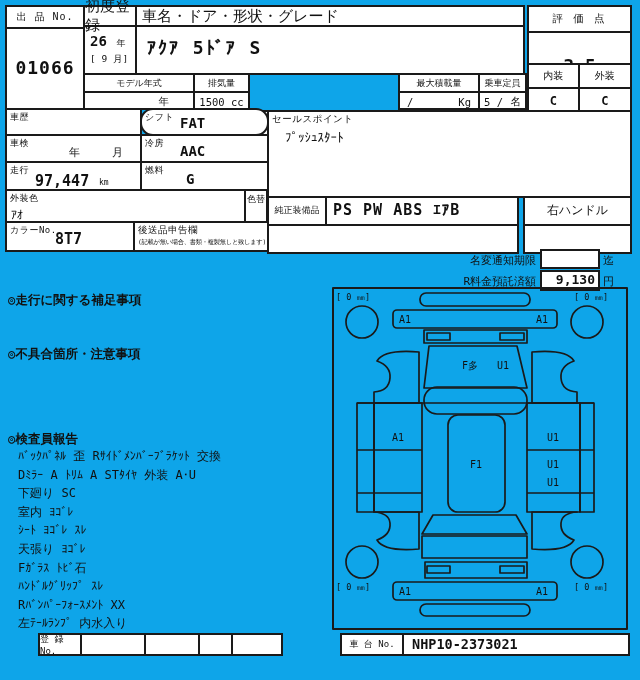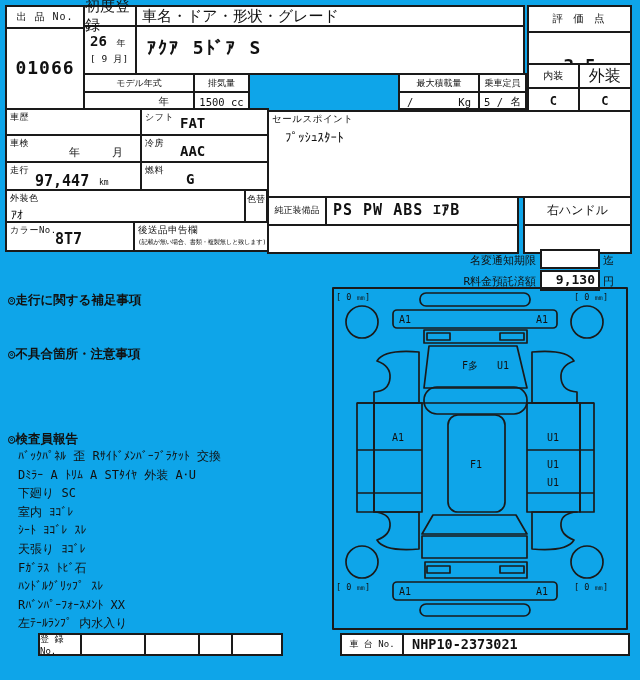--- a/index.html
+++ b/index.html
@@ -69,21 +69,21 @@
   </div>
 
   <div class="box" style="left:527px;top:5px;width:105px;height:60px;">
     <div class="hd" style="height:24px;font-size:10.5px;letter-spacing:2px;">評 価 点</div>
     <div class="big" style="text-align:center;font-size:18px;padding-top:22px;">3.5</div>
   </div>
 
   <div class="box" style="left:527px;top:63px;width:105px;height:49px;">
     <div style="display:flex;height:22px;border-bottom:2px solid #1a1a1a;">
       <div class="gradecell" style="width:50%;border-right:2px solid #1a1a1a;font-size:10px;">内装</div>
-      <div class="gradecell" style="width:50%;font-size:16px;">外装</div>
+      <div class="gradecell" style="width:50%;font-size:10px;">外装</div>
     </div>
     <div style="display:flex;height:23px;">
       <div class="gradecell big" style="width:50%;border-right:2px solid #1a1a1a;font-size:12px;">C</div>
       <div class="gradecell big" style="width:50%;font-size:12px;">C</div>
     </div>
   </div>
 
   <div class="box" style="left:5px;top:108px;width:137px;height:28px;">
     <span class="cl">車歴</span>
   </div>
@@ -91,21 +91,21 @@
     <span class="cl">車検</span>
     <span class="abs" style="left:62px;top:9px;font-size:11px;">年</span>
     <span class="abs" style="left:105px;top:9px;font-size:11px;">月</span>
   </div>
   <div class="box" style="left:5px;top:161px;width:137px;height:30px;">
     <span class="cl">走行</span>
     <span class="abs big" style="left:28px;top:9px;font-size:15px;">97,447</span>
     <span class="abs" style="left:92px;top:15px;font-size:8px;">km</span>
   </div>
 
-  <div class="box" style="left:140px;top:108px;width:129px;height:28px;">
+  <div class="box" style="left:140px;top:108px;width:129px;height:28px;border-radius:13px;">
     <span class="cl">シフト</span>
     <span class="abs big" style="left:38px;top:5px;font-size:14px;">FAT</span>
   </div>
   <div class="box" style="left:140px;top:134px;width:129px;height:29px;">
     <span class="cl">冷房</span>
     <span class="abs big" style="left:38px;top:7px;font-size:14px;">AAC</span>
   </div>
   <div class="box" style="left:140px;top:161px;width:129px;height:30px;">
     <span class="cl">燃料</span>
     <span class="abs big" style="left:44px;top:8px;font-size:14px;">G</span>

